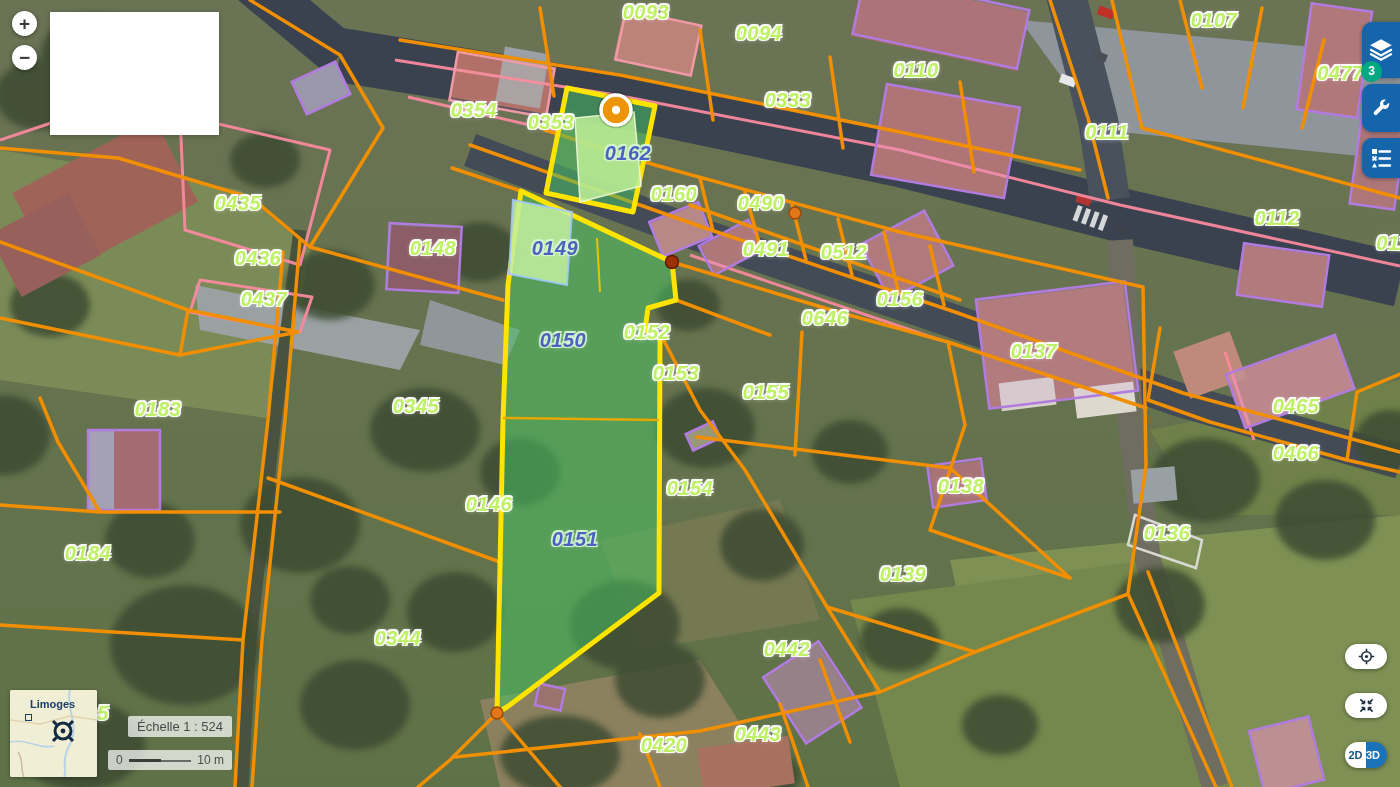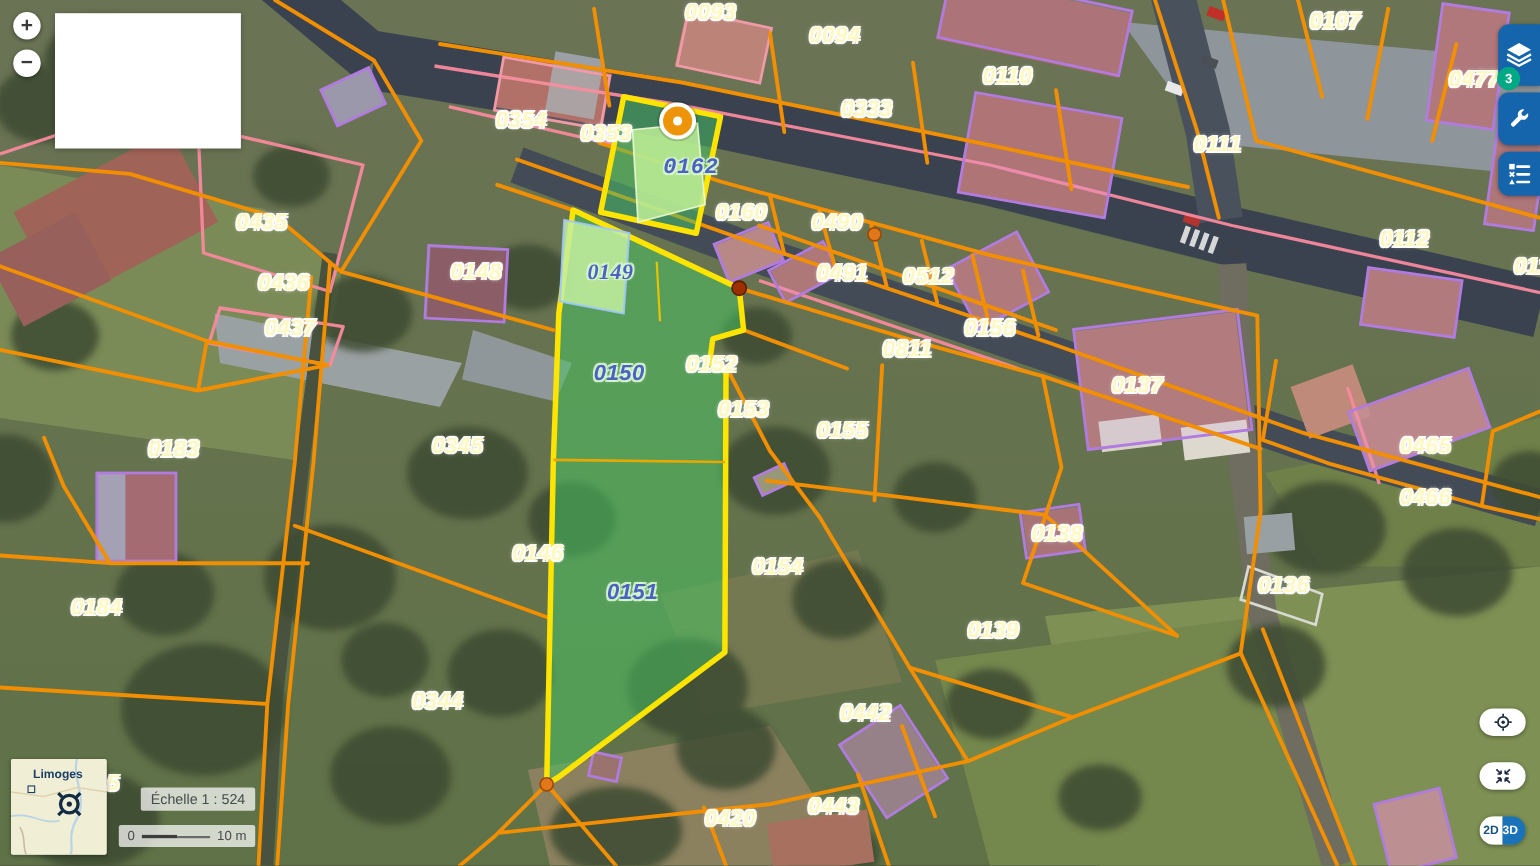--- a/index.html
+++ b/index.html
@@ -3,21 +3,21 @@
 <meta charset="utf-8">
 <style>
   html,body{margin:0;padding:0;background:#222;}
   #app{position:relative;width:1400px;height:787px;overflow:hidden;
        font-family:"Liberation Sans",sans-serif;background:#64724d;}
   #map-svg{position:absolute;left:0;top:0;z-index:0;}
 
   
   #parcel-labels{position:absolute;left:0;top:0;width:100%;height:100%;z-index:2;pointer-events:none;}
   .plabel{position:absolute;transform:translate(-50%,-50%);
-    font:italic 700 20px "Liberation Sans",sans-serif;color:#fef9c3;letter-spacing:.5px;white-space:nowrap;
+    font:italic 700 20px "Liberation Sans",sans-serif;color:#bef264;letter-spacing:.5px;white-space:nowrap;
     text-shadow:-1.5px -1.5px 0 rgba(255,255,255,.95),1.5px -1.5px 0 rgba(255,255,255,.95),
                 -1.5px 1.5px 0 rgba(255,255,255,.95),1.5px 1.5px 0 rgba(255,255,255,.95),0 0 5px rgba(255,255,255,.75);}
   .plabel.in{color:#4a62c0;
     text-shadow:-1.5px -1.5px 0 rgba(215,245,210,.9),1.5px -1.5px 0 rgba(215,245,210,.9),
                 -1.5px 1.5px 0 rgba(215,245,210,.9),1.5px 1.5px 0 rgba(215,245,210,.9),0 0 5px rgba(220,250,215,.7);}
 
   
   .zoom-ctl{position:absolute;left:12px;top:11px;z-index:5;display:flex;flex-direction:column;gap:9px;}
   .zoom-ctl button{width:25px;height:25px;border-radius:50%;border:none;background:#fff;color:#3a3a3a;
     font:700 19px/23px "Liberation Sans",sans-serif;cursor:pointer;box-shadow:0 1px 4px rgba(0,0,0,.45);padding:0;}
@@ -295,45 +295,45 @@
       <div class="plabel" style="left: 646px; top: 12px;">0093</div>
       <div class="plabel" style="left: 759px; top: 33px;">0094</div>
       <div class="plabel" style="left: 916px; top: 70px;">0110</div>
       <div class="plabel" style="left: 788px; top: 100px;">0333</div>
       <div class="plabel" style="left: 1214px; top: 20px;">0107</div>
       <div class="plabel" style="left: 1332px; top: 73px; padding-left: 17px;">0477</div>
       <div class="plabel" style="left: 1107px; top: 132px;">0111</div>
       <div class="plabel" style="left: 1277px; top: 218px;">0112</div>
       <div class="plabel" style="left: 474px; top: 110px;">0354</div>
       <div class="plabel" style="left: 551px; top: 122px;">0353</div>
-      <div class="plabel in" style="left: 628px; top: 153px; font-family: Liberation Mono, monospace;">0162</div>
+      <div class="plabel in" style="left: 628px; top: 153px;">0162</div>
       <div class="plabel" style="left: 674px; top: 194px;">0160</div>
       <div class="plabel" style="left: 761px; top: 203px;">0490</div>
       <div class="plabel" style="left: 238px; top: 203px;">0435</div>
       <div class="plabel" style="left: 258px; top: 258px;">0436</div>
       <div class="plabel" style="left: 264px; top: 299px;">0437</div>
       <div class="plabel" style="left: 433px; top: 248px; text-align: center;">0148</div>
-      <div class="plabel in" style="left: 555px; top: 248px; font-family: Liberation Serif, serif;">0149</div>
+      <div class="plabel in" style="left: 555px; top: 248px;">0149</div>
       <div class="plabel" style="left: 766px; top: 249px;">0491</div>
       <div class="plabel" style="left: 844px; top: 252px;">0512</div>
       <div class="plabel" style="left: 900px; top: 299px;">0156</div>
-      <div class="plabel" style="left: 825px; top: 318px;">0811</div>
+      <div class="plabel" style="left: 825px; top: 318px;">0646</div>
       <div class="plabel" style="left: 1034px; top: 351px;">0137</div>
       <div class="plabel" style="left: 647px; top: 332px;">0152</div>
       <div class="plabel in" style="left: 563px; top: 340px;">0150</div>
       <div class="plabel" style="left: 676px; top: 373px;">0153</div>
       <div class="plabel" style="left: 766px; top: 392px;">0155</div>
       <div class="plabel" style="left: 158px; top: 409px;">0183</div>
       <div class="plabel" style="left: 416px; top: 406px;">0345</div>
       <div class="plabel" style="left: 1296px; top: 406px;">0465</div>
       <div class="plabel" style="left: 1296px; top: 453px;">0466</div>
       <div class="plabel" style="left: 88px; top: 553px;">0184</div>
       <div class="plabel" style="left: 489px; top: 504px;">0146</div>
       <div class="plabel in" style="left: 575px; top: 539px;">0151</div>
-      <div class="plabel" style="left: 707px; top: 488px; margin-top: 28px;">0154</div>
+      <div class="plabel" style="left: 690px; top: 488px;">0154</div>
       <div class="plabel" style="left: 961px; top: 486px;">0138</div>
       <div class="plabel" style="left: 1167px; top: 533px;">0136</div>
       <div class="plabel" style="left: 903px; top: 574px;">0139</div>
       <div class="plabel" style="left: 398px; top: 638px;">0344</div>
       <div class="plabel" style="left: 787px; top: 649px;">0442</div>
       <div class="plabel" style="left: 758px; top: 734px;">0443</div>
       <div class="plabel" style="left: 664px; top: 745px;">0420</div>
       <div class="plabel" style="left: 103px; top: 713px;">5</div>
       <div class="plabel" style="left: 1393px; top: 243px;">011</div>
     </div>

